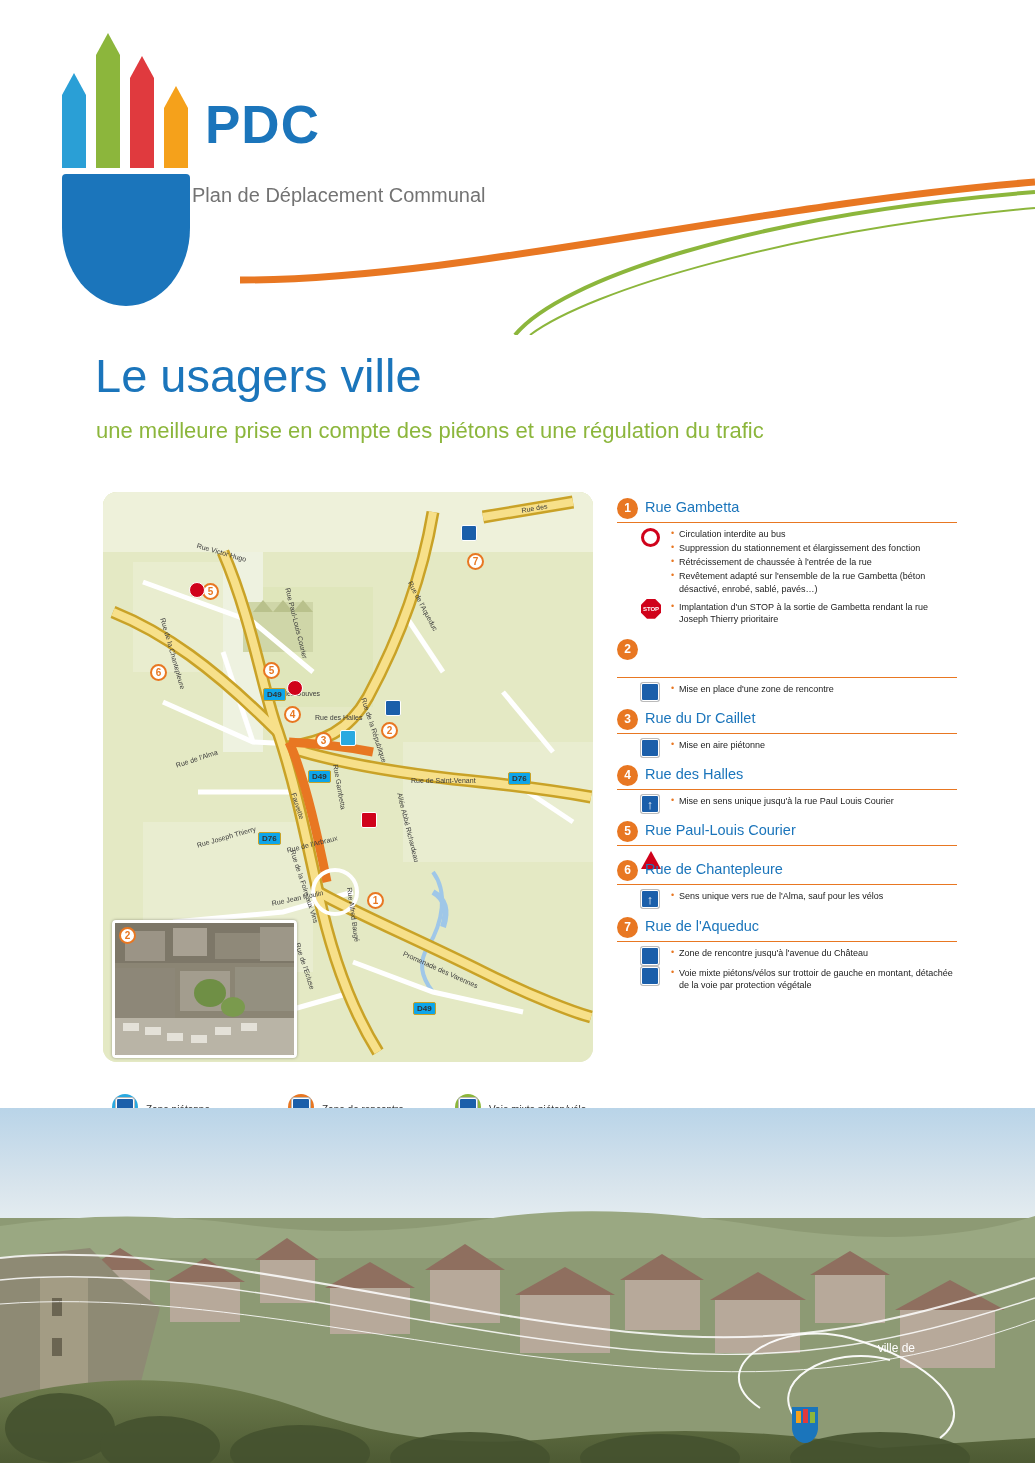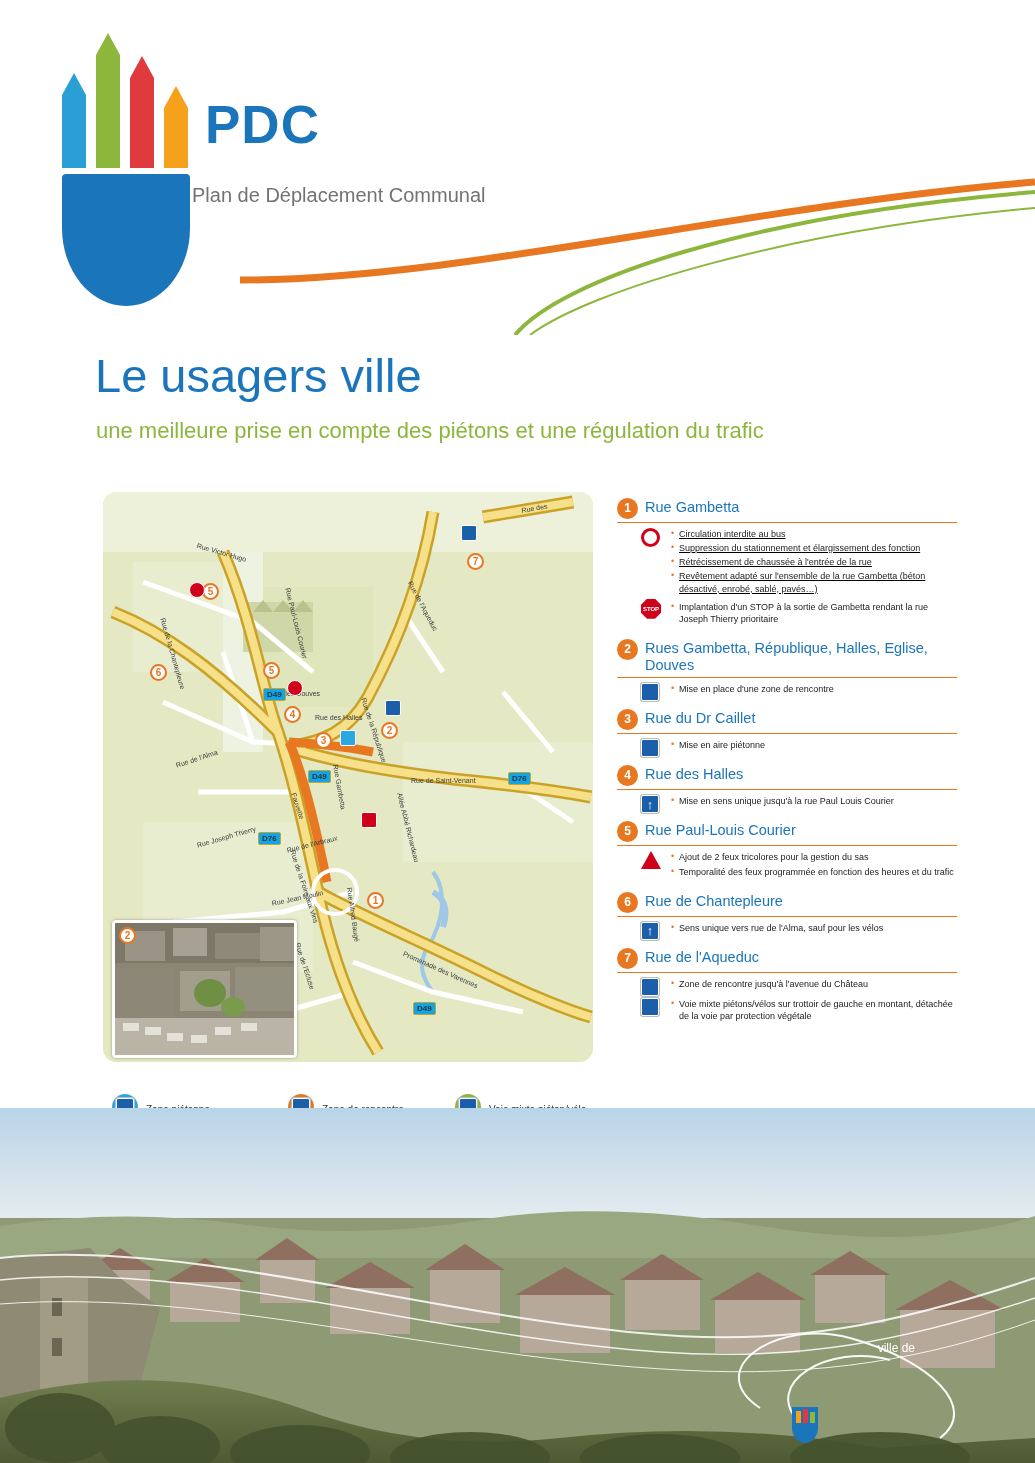--- a/index.html
+++ b/index.html
@@ -334,21 +334,21 @@
 </div>
 
 <div class="items">
 
   <div class="item">
     <div class="item-head">
       <div class="item-num">1</div>
       <div class="item-title">Rue Gambetta</div>
     </div>
     <div class="rule"></div>
-    <div style="position:relative;margin-top:5px;text-decoration:underline;">
+    <div style="position:relative;margin-top:5px;">
       <div class="bul-icon" style="top:0;">
         <span class="pic-round"></span>
       </div>
       <div class="bullets">
         <div class="bullet">Circulation interdite au bus</div>
         <div class="bullet">Suppression du stationnement et élargissement des fonction</div>
         <div class="bullet">Rétrécissement de chaussée à l'entrée de la rue</div>
         <div class="bullet">Revêtement adapté sur l'ensemble de la rue Gambetta (béton désactivé, enrobé, sablé, pavés…)</div>
       </div>
     </div>
@@ -358,21 +358,20 @@
       </div>
       <div class="bullets">
         <div class="bullet">Implantation d'un STOP à la sortie de Gambetta rendant la rue Joseph Thierry prioritaire</div>
       </div>
     </div>
   </div>
 
   <div class="item" style="margin-top:14px;">
     <div class="item-head" style="height:36px;">
       <div class="item-num">2</div>
-      <div class="item-title two-line" style="width:300px;">Rues Gambetta, République, Halles, Eglise, Douves</div>
     </div>
     <div class="rule"></div>
     <div style="position:relative;margin-top:5px;">
       <div class="bul-icon" style="top:0;">
         <span class="pic-blue"></span>
       </div>
       <div class="bullets">
         <div class="bullet">Mise en place d'une zone de rencontre</div>
       </div>
     </div>
@@ -412,24 +411,20 @@
 
   <div class="item" style="margin-top:14px;">
     <div class="item-head">
       <div class="item-num">5</div>
       <div class="item-title">Rue Paul-Louis Courier</div>
     </div>
     <div class="rule"></div>
     <div style="position:relative;margin-top:5px;">
       <div class="bul-icon" style="top:0;">
         <div class="pic-tri"></div>
-      </div>
-      <div class="bullets">
-        <div class="bullet">Ajout de 2 feux tricolores pour la gestion du sas</div>
-        <div class="bullet">Temporalité des feux programmée en fonction des heures et du trafic</div>
       </div>
     </div>
   </div>
 
   <div class="item" style="margin-top:14px;">
     <div class="item-head">
       <div class="item-num">6</div>
       <div class="item-title">Rue de Chantepleure</div>
     </div>
     <div class="rule"></div>

